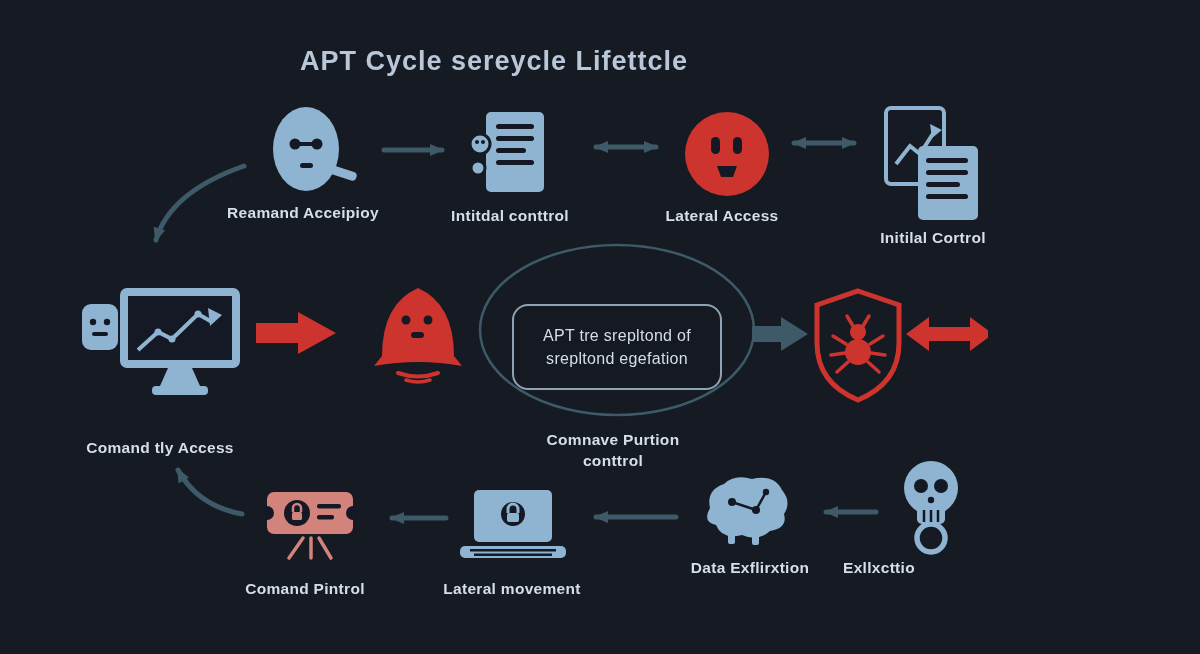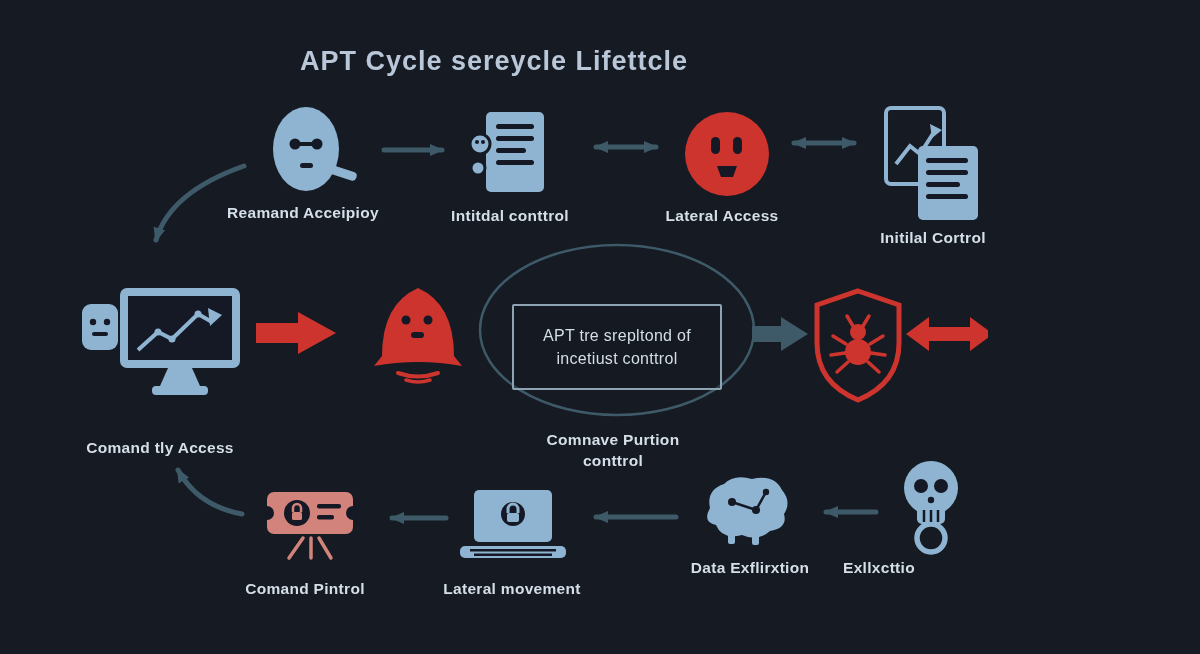--- a/index.html
+++ b/index.html
@@ -18,21 +18,21 @@
     font-size:27px;font-weight:700;letter-spacing:1px;color:var(--c-title);
   }
   .node{position:absolute;}
   .lbl{
     position:absolute;transform:translateX(-50%);white-space:nowrap;
     font-size:15.5px;font-weight:700;color:var(--c-text);letter-spacing:.3px;
   }
   .lbl.two span{display:block;text-align:center;line-height:21px;}
   .center-box{
     position:absolute;display:flex;flex-direction:column;align-items:center;justify-content:center;
-    border:2px solid var(--c-box_border);border-radius:2px;background:rgba(21,26,35,.35);
+    border:2px solid var(--c-box_border);border-radius:16px;background:rgba(21,26,35,.35);
     color:var(--c-text);font-size:16px;line-height:23px;letter-spacing:.3px;text-align:center;
   }
   .fb{fill:var(--c-blue)} .fr{fill:var(--c-red)} .fd{fill:var(--c-dark)} .fs{fill:var(--c-salmon)} .fa{fill:var(--c-arrow)}
   .sb{stroke:var(--c-blue)} .sr{stroke:var(--c-red)} .sd{stroke:var(--c-dark)} .ss{stroke:var(--c-salmon)}
   .al{stroke:var(--c-arrow);stroke-width:5;stroke-linecap:round;fill:none;}
 </style>
 </head>
 <body>
 
 <div class="canvas">
@@ -227,21 +227,21 @@
       <g class="sd" stroke-width="2.5" fill="none">
         <path d="M34 52 v12"></path>
           <path d="M41 52 v12"></path>
           <path d="M48 52 v12"></path>
       </g>
     </svg>
   </div>
 
   <div class="center-box" style="left:512px;top:304px;width:206px;height:82px">
     <span>APT tre srepltond of</span>
-    <span>incetiust conttrol</span>
+    <span>srepltond egefation</span>
   </div>
 
   <div class="lbl" style="left:303px;top:204px">Reamand Acceipioy</div>
   <div class="lbl" style="left:510px;top:207px">Intitdal conttrol</div>
   <div class="lbl" style="left:722px;top:207px">Lateral Access</div>
   <div class="lbl" style="left:933px;top:229px">Initilal Cortrol</div>
 
   <div class="lbl" style="left:160px;top:439px">Comand tly Access</div>
 
 

